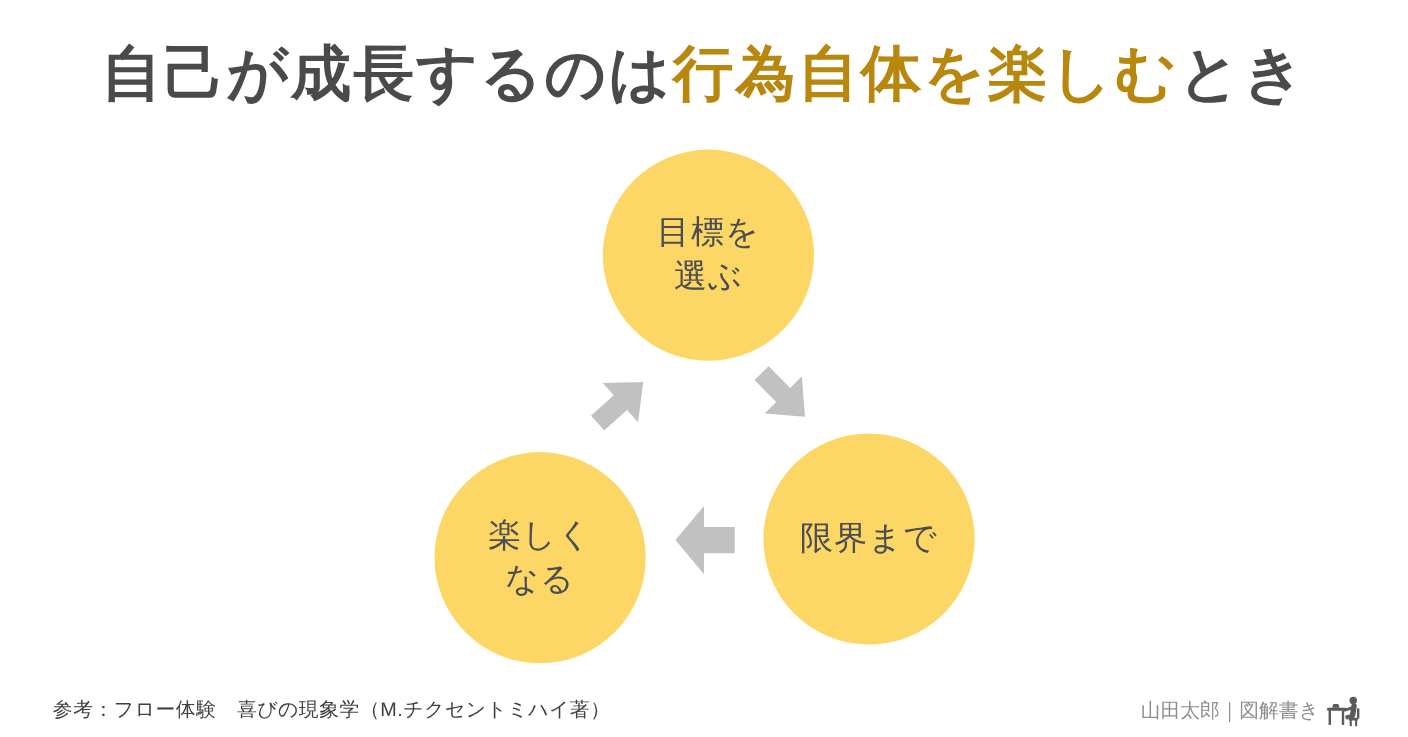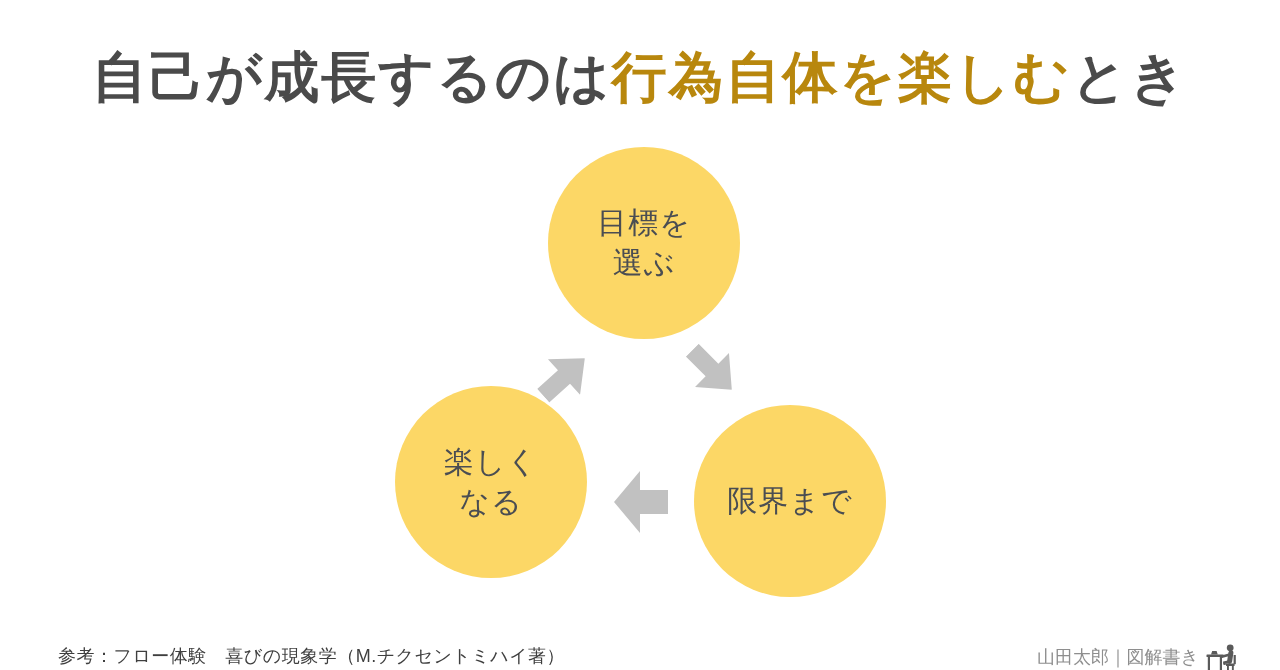--- a/index.html
+++ b/index.html
@@ -21,21 +21,21 @@
     background: var(--background);
     font-family: "Liberation Sans", "DejaVu Sans", sans-serif;
     overflow: hidden;
   }
   .slide {
     position: relative;
     width: 1280px;
     height: 670px;
   }
   .title {
-    margin: 15px;
+    margin: 4px;
     padding-top: 28px;
     text-align: center;
     font-size: 55px;
     font-weight: 700;
     letter-spacing: 2px;
     line-height: 1.25;
     color: var(--title-text);
     white-space: nowrap;
   }
   .title .accent { color: var(--title-accent); }
@@ -51,31 +51,31 @@
     align-items: center;
     justify-content: center;
     text-align: center;
     color: var(--circle-text);
     font-size: 30px;
     line-height: 40px;
     letter-spacing: 1px;
   }
   .c-top   { left: 548px; top: 132px; }
   .c-right { left: 694px; top: 390px; }
-  .c-left  { left: 395px; top: 371px; }
+  .c-left  { left: 395px; top: 407px; }
 
   .arrow { position: absolute; color: var(--arrow); }
   .arrow svg { display: block; width: 100%; height: 100%; }
   .arrow-1 { left: 684px; top: 331px; width: 56px; height: 48px; transform: rotate(45deg); }
   .arrow-2 { left: 614px; top: 456px; width: 54px; height: 62px; }
   .arrow-3 { left: 536px; top: 338px; width: 56px; height: 48px; transform: rotate(-42deg); }
 
   .reference {
     position: absolute;
-    left: 58px;
+    left: 48px;
     top: 629px;
     font-size: 18px;
     color: var(--reference-text);
     letter-spacing: 0.5px;
     white-space: nowrap;
   }
   .credit {
     position: absolute;
     right: 42px;
     top: 627px;

